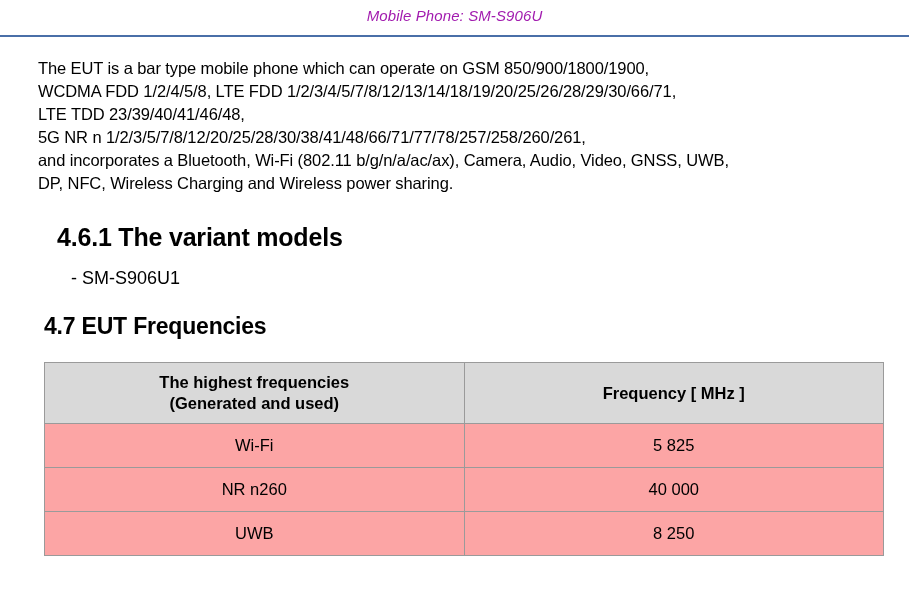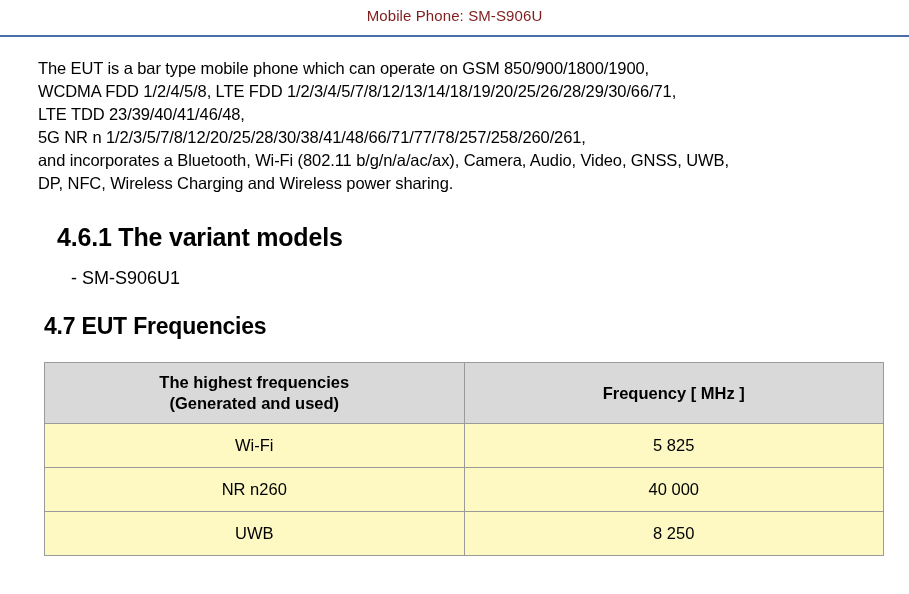--- a/index.html
+++ b/index.html
@@ -16,23 +16,24 @@
   }
   .page {
     position: relative;
     width: 909px;
     height: 594px;
     box-sizing: border-box;
   }
   .header {
     text-align: center;
     font-size: 15px;
-    color: #7f1d1d;
+    color: #a21caf;
     padding-top: 7px;
     letter-spacing: 0.1px;
+    font-style: italic;
   }
   .header-rule {
     margin-top: 11px;
     border-top: 2px solid #4a6fa8;
     width: 100%;
   }
   .content {
     padding: 0 38px 0 38px;
   }
   h2.section-title {
@@ -83,21 +84,21 @@
     font-size: 16.5px;
   }
   table.freq-table th {
     background: #d9d9d9;
     font-weight: bold;
     padding: 9px 4px;
     line-height: 21px;
   }
   table.freq-table td {
     padding: 12px 4px;
-    background: #fef9c3;
+    background: #fca5a5;
   }
   table.freq-table col.c1 { width: 50%; }
   table.freq-table col.c2 { width: 50%; }
   .th-line { display: block; }
 </style>
 </head>
 <body>
 
 <div class="page">
 

